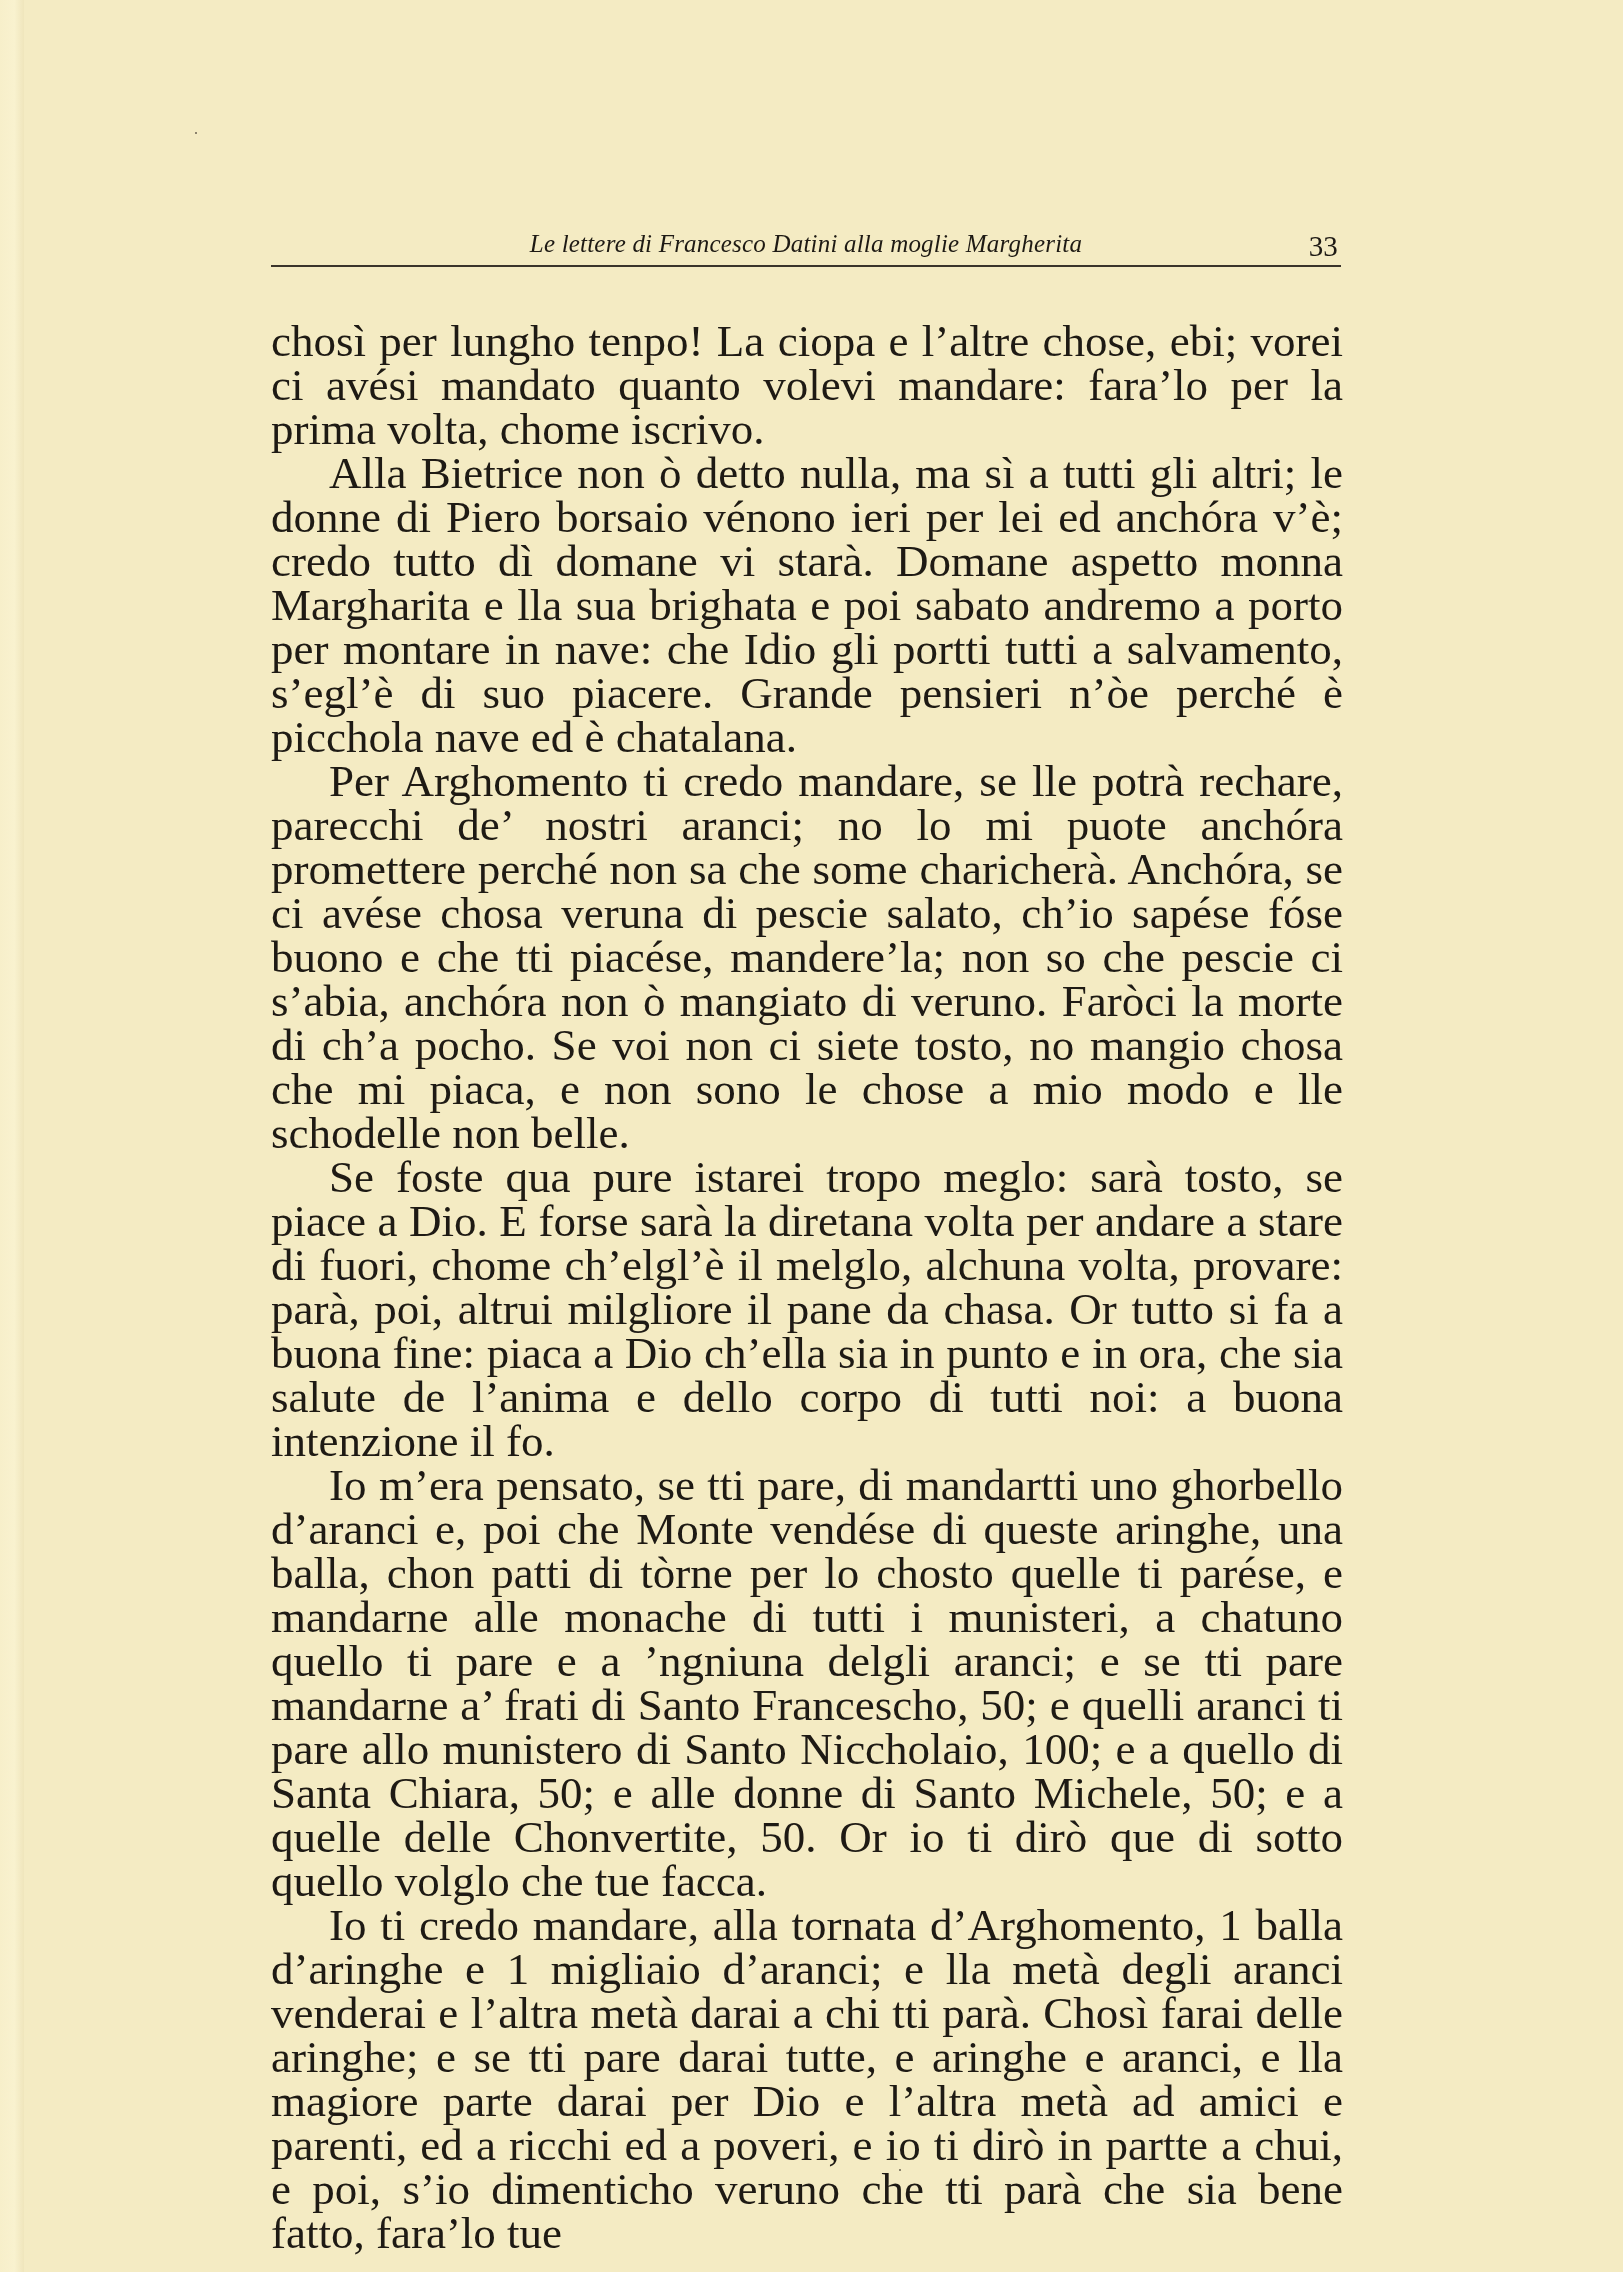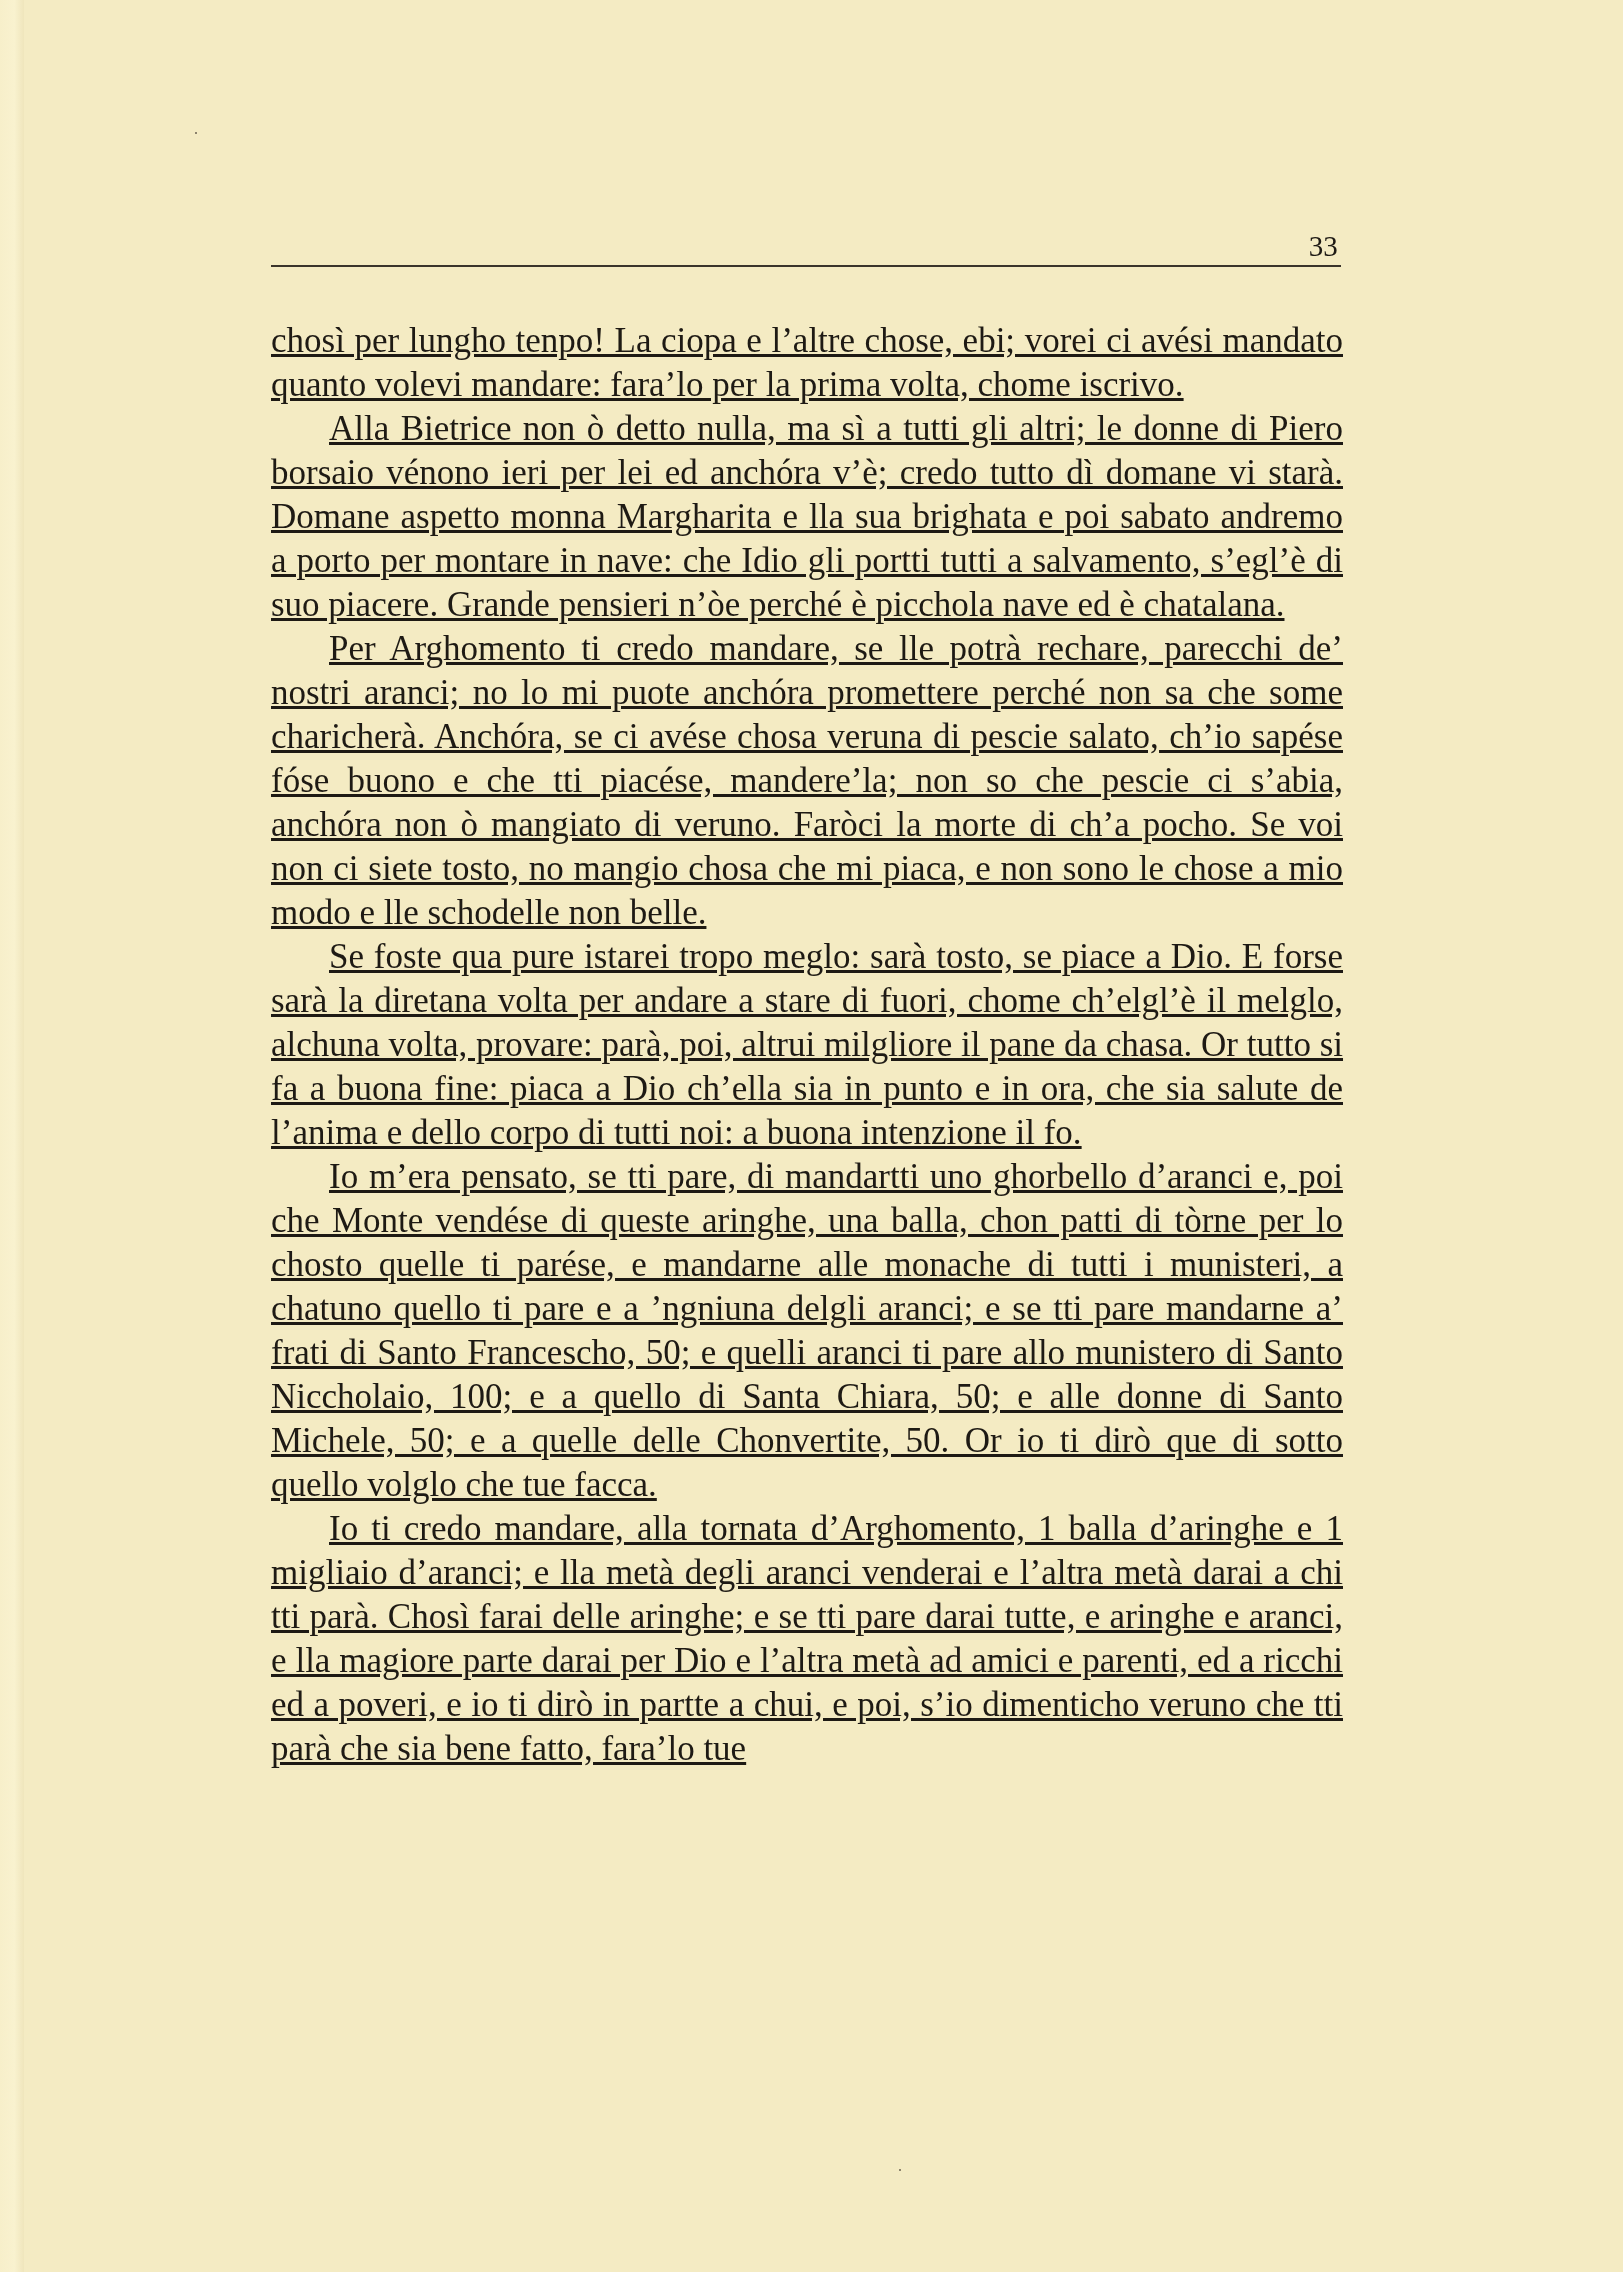--- a/index.html
+++ b/index.html
@@ -50,24 +50,23 @@
       top: 265px;
       width: 1070px;
       height: 1.6px;
       background: #3a342a;
     }
     .text-block {
       position: absolute;
       left: 271px;
       top: 319px;
       width: 1072px;
-      font-size: 35px;
+      font-size: 45px;
       line-height: 44px;
       text-align: justify;
-      text-decoration: underline;
     }
     .para {
       margin: 0;
       text-indent: 58px;
       hyphens: manual;
     }
     .para.no-indent {
       text-indent: 0;
     }
     .speck {
@@ -76,20 +75,21 @@
       border-radius: 50%;
       background: #6a6050;
     }
   </style>
 </head>
 <body style="background: rgb(244, 235, 195); color: rgb(30, 26, 20);">
 
 <div class="paper-edge"></div>
 
 <div class="running-head">
+  <div class="running-title">Le lettere di Francesco Datini alla moglie Margherita</div>
   <div class="page-number">33</div>
 </div>
 <div class="head-rule"></div>
 
 <div class="text-block">
   <p class="para no-indent">chosì per lungho tenpo! La ciopa e l’altre chose, ebi; vorei ci avési mandato quanto volevi mandare: fara’lo per la prima volta, chome iscrivo.</p>
   <p class="para">Alla Bietrice non ò detto nulla, ma sì a tutti gli altri; le donne di Piero borsaio vénono ieri per lei ed anchóra v’è; credo tutto dì doma­ne vi starà. Domane aspetto monna Margharita e lla sua brighata e poi sabato andremo a porto per montare in nave: che Idio gli portti tutti a salvamento, s’egl’è di suo piacere. Grande pensieri n’òe perché è picchola nave ed è chatalana.</p>
   <p class="para">Per Arghomento ti credo mandare, se lle potrà rechare, parecchi de’ nostri aranci; no lo mi puote anchóra promettere perché non sa che some charicherà. Anchóra, se ci avése chosa veruna di pescie salato, ch’io sapése fóse buono e che tti piacése, mandere’la; non so che pescie ci s’abia, anchóra non ò mangiato di veruno. Faròci la morte di ch’a pocho. Se voi non ci siete tosto, no mangio chosa che mi piaca, e non sono le chose a mio modo e lle schodelle non belle.</p>
   <p class="para">Se foste qua pure istarei tropo meglo: sarà tosto, se piace a Dio. E forse sarà la diretana volta per andare a stare di fuori, chome ch’elgl’è il melglo, alchuna volta, provare: parà, poi, altrui milgliore il pane da chasa. Or tutto si fa a buona fine: piaca a Dio ch’ella sia in punto e in ora, che sia salute de l’anima e dello corpo di tutti noi: a buona intenzione il fo.</p>
   <p class="para">Io m’era pensato, se tti pare, di mandartti uno ghorbello d’aranci e, poi che Monte vendése di queste aringhe, una balla, chon patti di tòrne per lo chosto quelle ti parése, e mandarne alle monache di tutti i munisteri, a chatuno quello ti pare e a ’ngniuna delgli aranci; e se tti pare mandarne a’ frati di Santo Francescho, 50; e quelli aranci ti pare allo munistero di Santo Nicchol­aio, 100; e a quello di Santa Chiara, 50; e alle donne di Santo Michele, 50; e a quelle delle Chonvertite, 50. Or io ti dirò que di sotto quello volglo che tue facca.</p>

